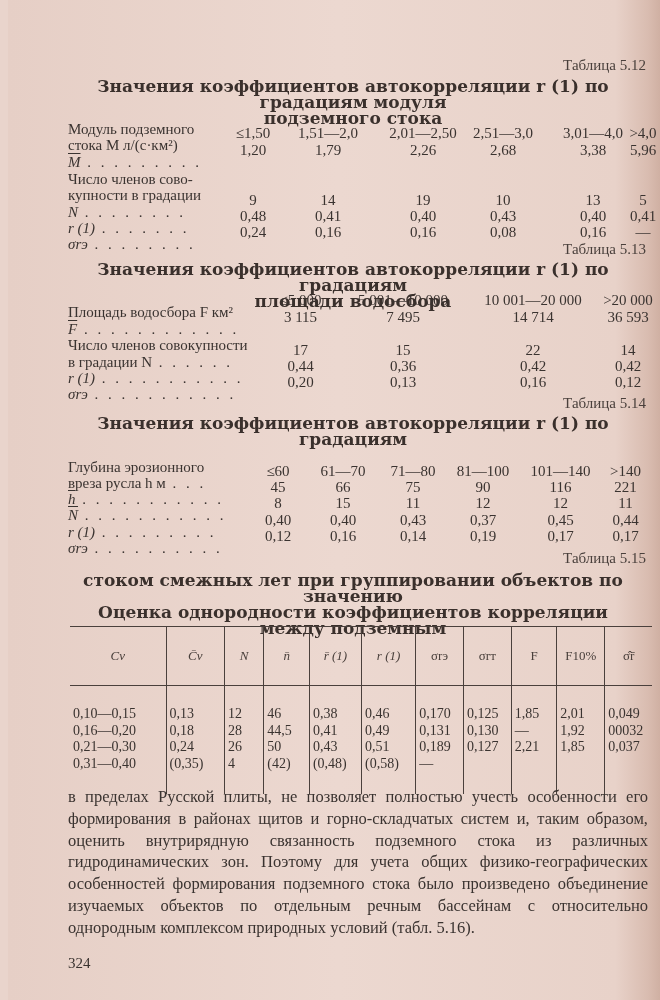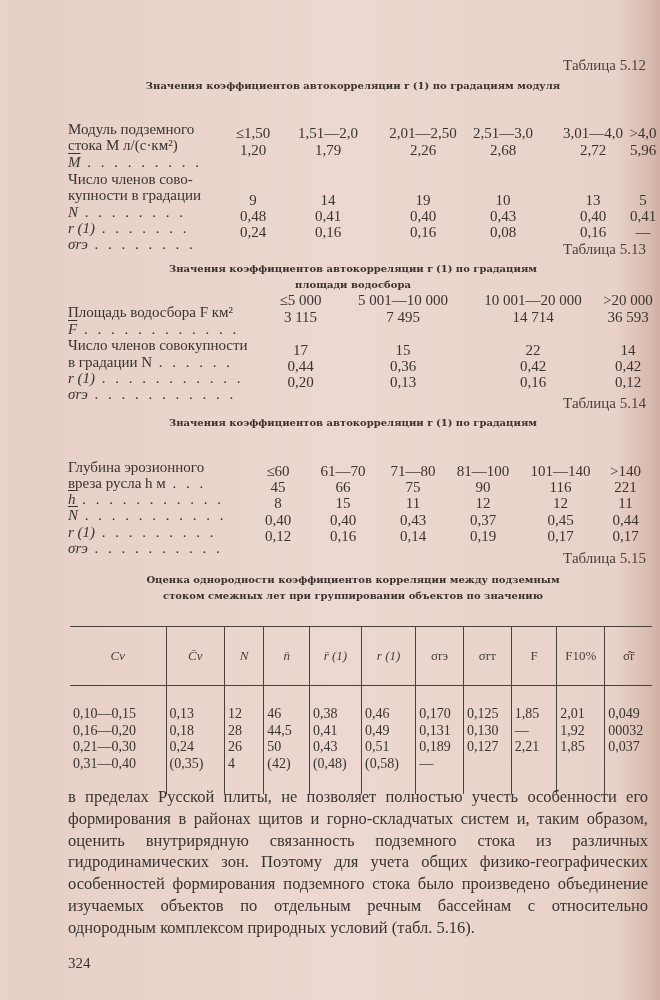--- a/index.html
+++ b/index.html
@@ -1,19 +1,19 @@
 <!DOCTYPE html>
 <html><head>
 <meta charset="utf-8">
 <style>
   html,body{margin:0;padding:0;}
   body{width:660px;height:1000px;background:#e9d4cc;font-family:"Liberation Serif","DejaVu Serif",serif;color:#3a3330;position:relative;overflow:hidden;}
   .page{position:absolute;left:8px;top:0;width:660px;height:1000px;background:linear-gradient(90deg,#e6cfc6 0%,#ecd8d0 50%,#e8d2c9 92%,#d9bcb0 97%,#c9a89a 100%);}
   .tnum{position:absolute;right:22px;font-size:15px;color:#4a403c;}
-  .ttitle{position:absolute;left:60px;width:570px;text-align:center;font-family:"DejaVu Serif",serif;font-weight:bold;font-size:10px;line-height:16px;color:#3a302c;}
+  .ttitle{position:absolute;left:60px;width:570px;text-align:center;font-family:"DejaVu Serif",serif;font-weight:bold;font-size:17px;line-height:16px;color:#3a302c;}
   .row{position:absolute;left:60px;height:18px;font-size:15px;line-height:18px;white-space:nowrap;}
   .lbl{position:absolute;left:0;margin-top:12px;}
   .c{position:absolute;text-align:center;}
   .dots{letter-spacing:3px;}
   .ov{text-decoration:overline;font-style:italic;}
   .it{font-style:italic;}
   table.t515{position:absolute;left:62px;top:626px;width:582px;border-collapse:collapse;font-size:14px;}
   table.t515 th{height:56px;font-weight:normal;border-top:1.5px solid #4a403c;border-bottom:1.5px solid #4a403c;border-left:1px solid #4a403c;text-align:center;color:#4a403c;font-size:13px;}
   table.t515 th:first-child,table.t515 td:first-child{border-left:none;}
   table.t515 td{border-left:1px solid #4a403c;text-align:left;vertical-align:top;line-height:16.5px;padding:0 3px;}
@@ -23,40 +23,41 @@
   .pnum{position:absolute;left:60px;top:955px;font-size:15px;}
 </style>
 </head>
 <body>
 
 <div class="page">
 
   <div class="tnum" style="top:57px">Таблица 5.12</div>
   <div class="ttitle" style="top:78px">
     <div>Значения коэффициентов автокорреляции r (1) по градациям модуля</div>
+    <div>подземного стока</div>
   </div>
   <div class="row" style="top:108px">
       <span class="lbl">Модуль подземного</span>
     </div>
   <div class="row" style="top:124px">
     <span class="lbl">стока M л/(с·км²)</span>
     <span class="c" style="left:155px;width:60px">≤1,50</span>
     <span class="c" style="left:225px;width:70px">1,51—2,0</span>
     <span class="c" style="left:315px;width:80px">2,01—2,50</span>
     <span class="c" style="left:395px;width:80px">2,51—3,0</span>
     <span class="c" style="left:485px;width:80px">3,01—4,0</span>
     <span class="c" style="left:540px;width:60px;left:545px">&gt;4,0</span>
   </div>
   <div class="row" style="top:141px">
     <span class="lbl"><span class="ov">M</span><span class="dots"> . . . . . . . . .</span></span>
     <span class="c" style="left:155px;width:60px">1,20</span>
     <span class="c" style="left:225px;width:70px">1,79</span>
     <span class="c" style="left:315px;width:80px">2,26</span>
     <span class="c" style="left:395px;width:80px">2,68</span>
-    <span class="c" style="left:485px;width:80px">2,72</span>
+    <span class="c" style="left:485px;width:80px">3,38</span>
     <span class="c" style="left:545px;width:60px">5,96</span>
   </div>
   <div class="row" style="top:158px">
       <span class="lbl">Число членов сово-</span>
     </div>
   <div class="row" style="top:174px">
       <span class="lbl">купности в градации</span>
     </div>
   <div class="row" style="top:191px">
     <span class="lbl"><span class="it">N</span><span class="dots"> . . . . . . . .</span></span>
@@ -178,22 +179,22 @@
     <span class="c" style="left:185px;width:50px">0,12</span>
     <span class="c" style="left:245px;width:60px">0,16</span>
     <span class="c" style="left:315px;width:60px">0,14</span>
     <span class="c" style="left:380px;width:70px">0,19</span>
     <span class="c" style="left:455px;width:75px">0,17</span>
     <span class="c" style="left:530px;width:55px">0,17</span>
   </div>
 
   <div class="tnum" style="top:550px">Таблица 5.15</div>
   <div class="ttitle" style="top:572px">
+    <div>стоком смежных лет при группировании объектов по значению</div>
     <div>Оценка однородности коэффициентов корреляции между подземным</div>
-    <div>стоком смежных лет при группировании объектов по значению</div>
   </div>
   <table class="t515">
     <thead>
       <tr>
         <th style="width:88px" class="it">Cv</th>
         <th style="width:52px" class="it">C̄v</th>
         <th style="width:34px" class="it">N</th>
         <th style="width:40px" class="it">n̄</th>
         <th style="width:46px" class="it">r̄ (1)</th>
         <th style="width:48px" class="it">r (1)</th>

